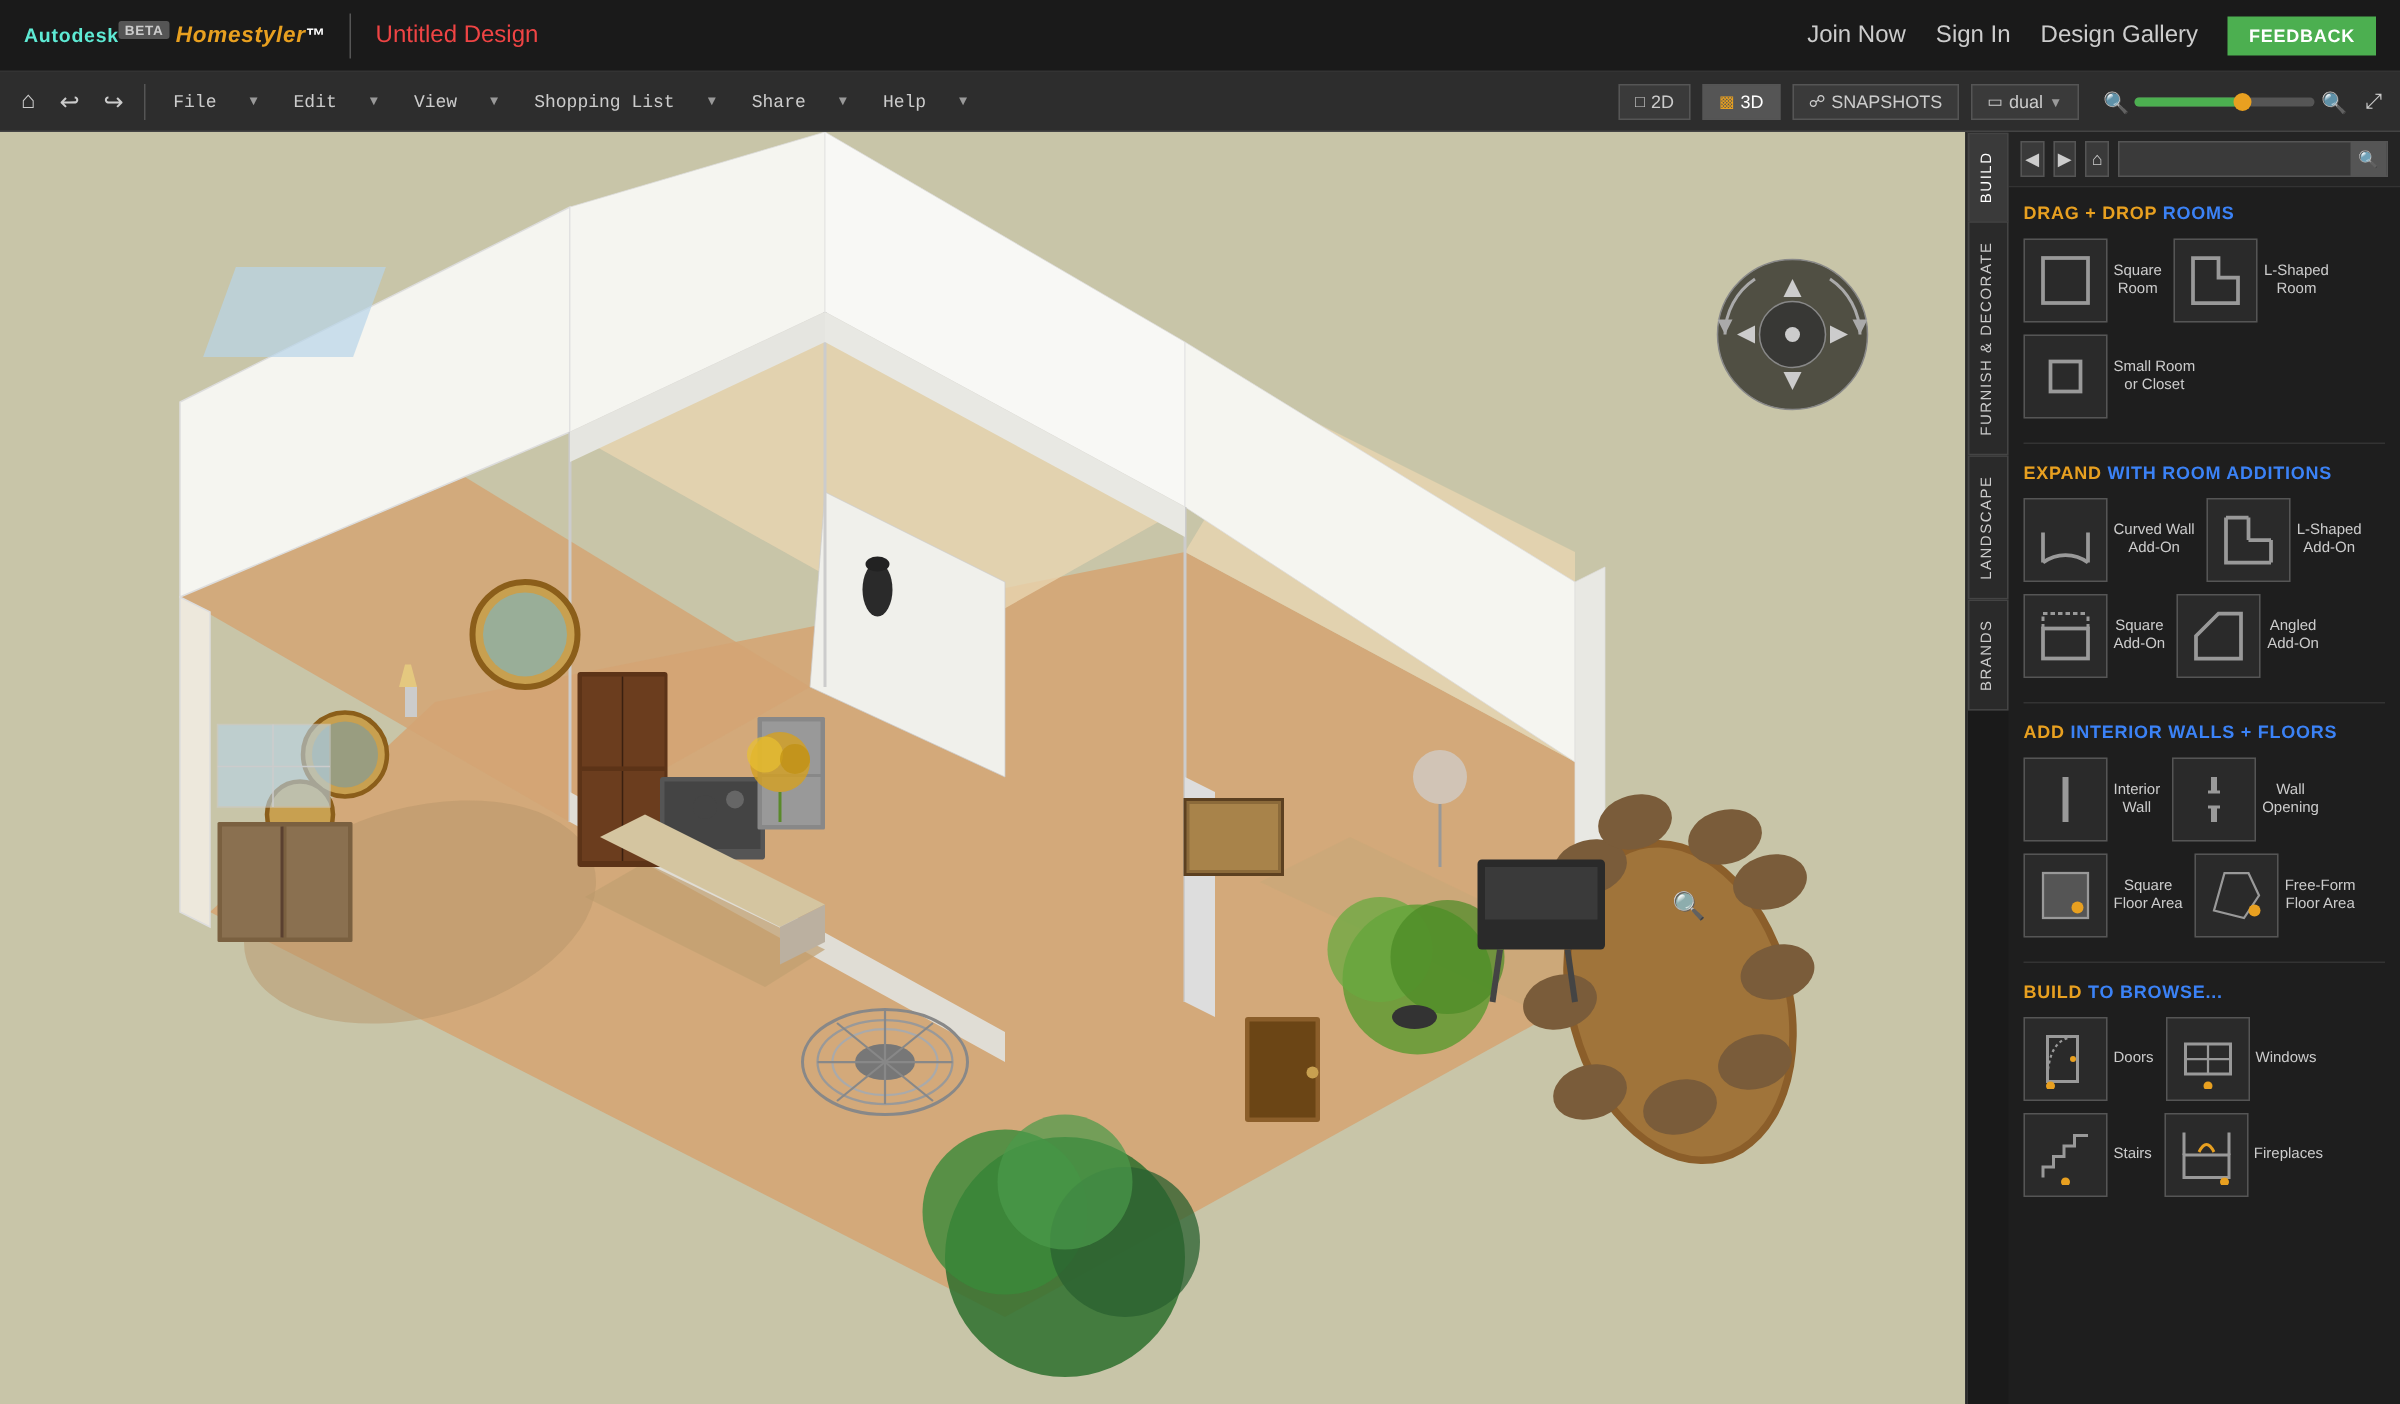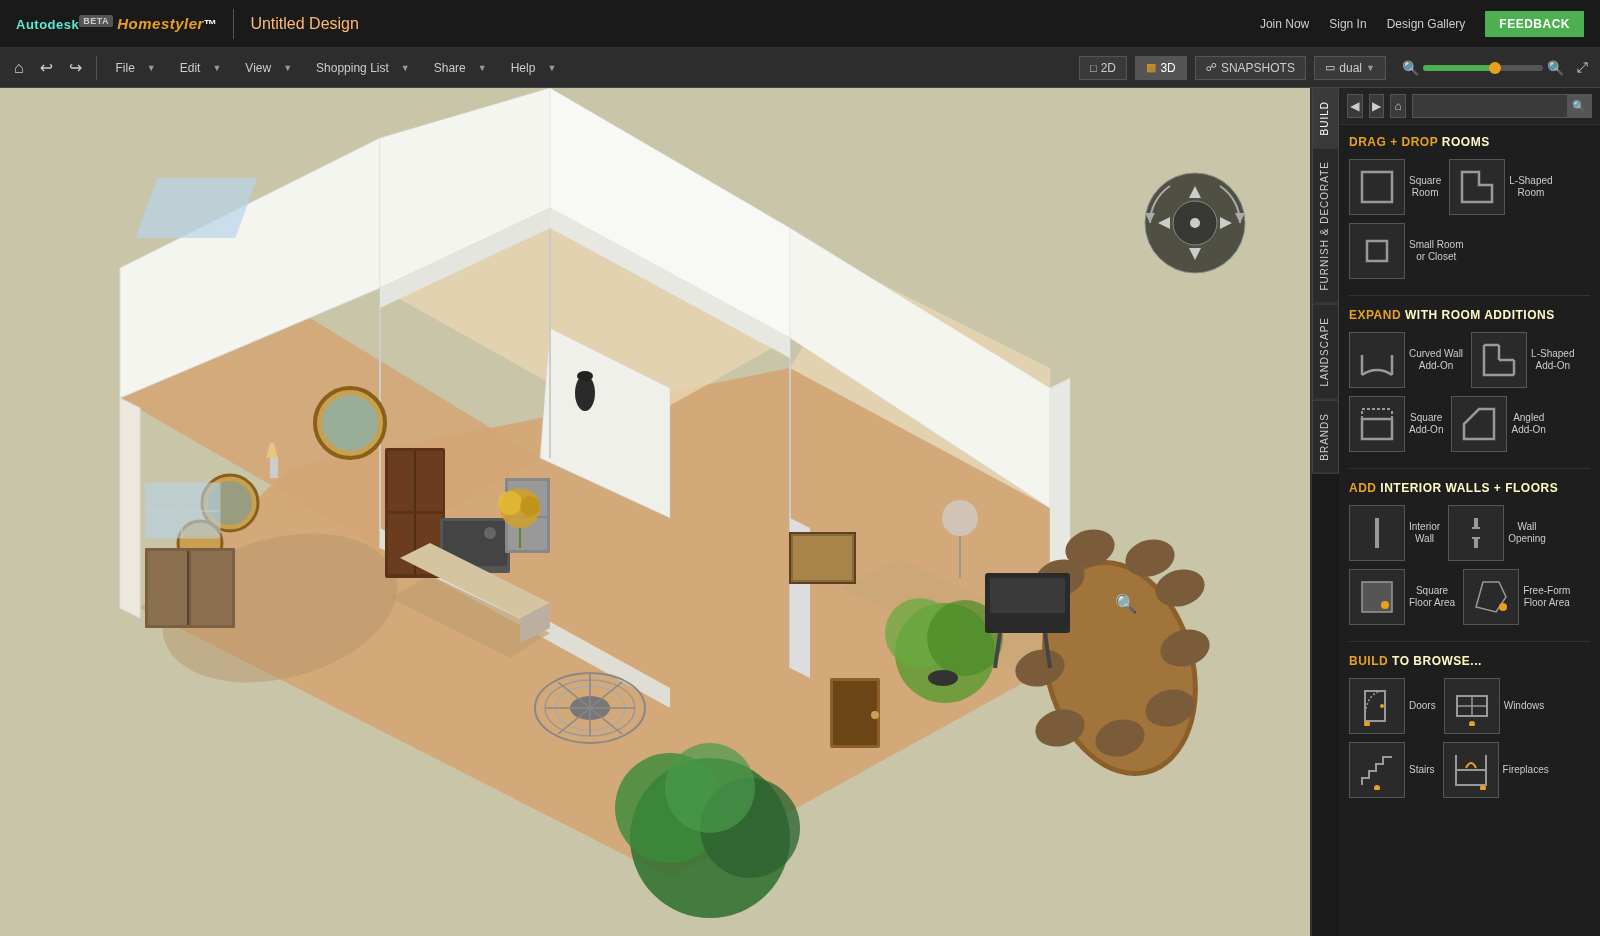--- a/index.html
+++ b/index.html
@@ -34,33 +34,33 @@
       border-radius: 2px;
       vertical-align: super;
     }
     #divider-bar {
       width: 1px;
       height: 30px;
       background: #555;
       margin: 0 16px;
     }
     #design-title {
-      color: #fdba74;
+      color: #ef4444;
       font-size: 16px;
       font-weight: normal;
     }
     #top-right-nav {
       margin-left: auto;
       display: flex;
       align-items: center;
       gap: 20px;
     }
     .top-nav-link {
       color: #ccc;
-      font-size: 12px;
+      font-size: 16px;
       cursor: pointer;
       text-decoration: none;
     }
     #feedback-btn {
       background: #4caf50;
       color: #fff;
       font-size: 12px;
       font-weight: bold;
       padding: 6px 14px;
       border: none;
@@ -96,21 +96,22 @@
     }
     .menu-item {
       background: none;
       border: none;
       color: #ccc;
       cursor: pointer;
       padding: 6px 10px;
       font-size: 12px;
       display: flex;
       align-items: center;
-      gap: 12px;
+      gap: 22px;
+      font-family: Liberation Mono, monospace;
     }
     .menu-arrow { font-size: 9px; color: #999; }
     .menu-separator { width: 1px; height: 24px; background: #555; margin: 0 4px; }
 
     .view-controls {
       margin-left: auto;
       display: flex;
       align-items: center;
       gap: 8px;
     }
@@ -335,21 +336,21 @@
     #panel-content::-webkit-scrollbar-track { background: #1e1e1e; }
     #panel-content::-webkit-scrollbar-thumb { background: #444; }
 
     .section-title {
       font-size: 12px;
       font-weight: bold;
       margin-bottom: 10px;
       letter-spacing: 0.5px;
     }
     .section-title .drag { color: #e8a020; }
-    .section-title .static { color: #fef9c3; }
+    .section-title .static { color: #3b82f6; }
 
     .items-grid {
       display: flex;
       flex-wrap: wrap;
       gap: 8px;
       margin-bottom: 16px;
     }
 
     .room-item {
       display: flex;

